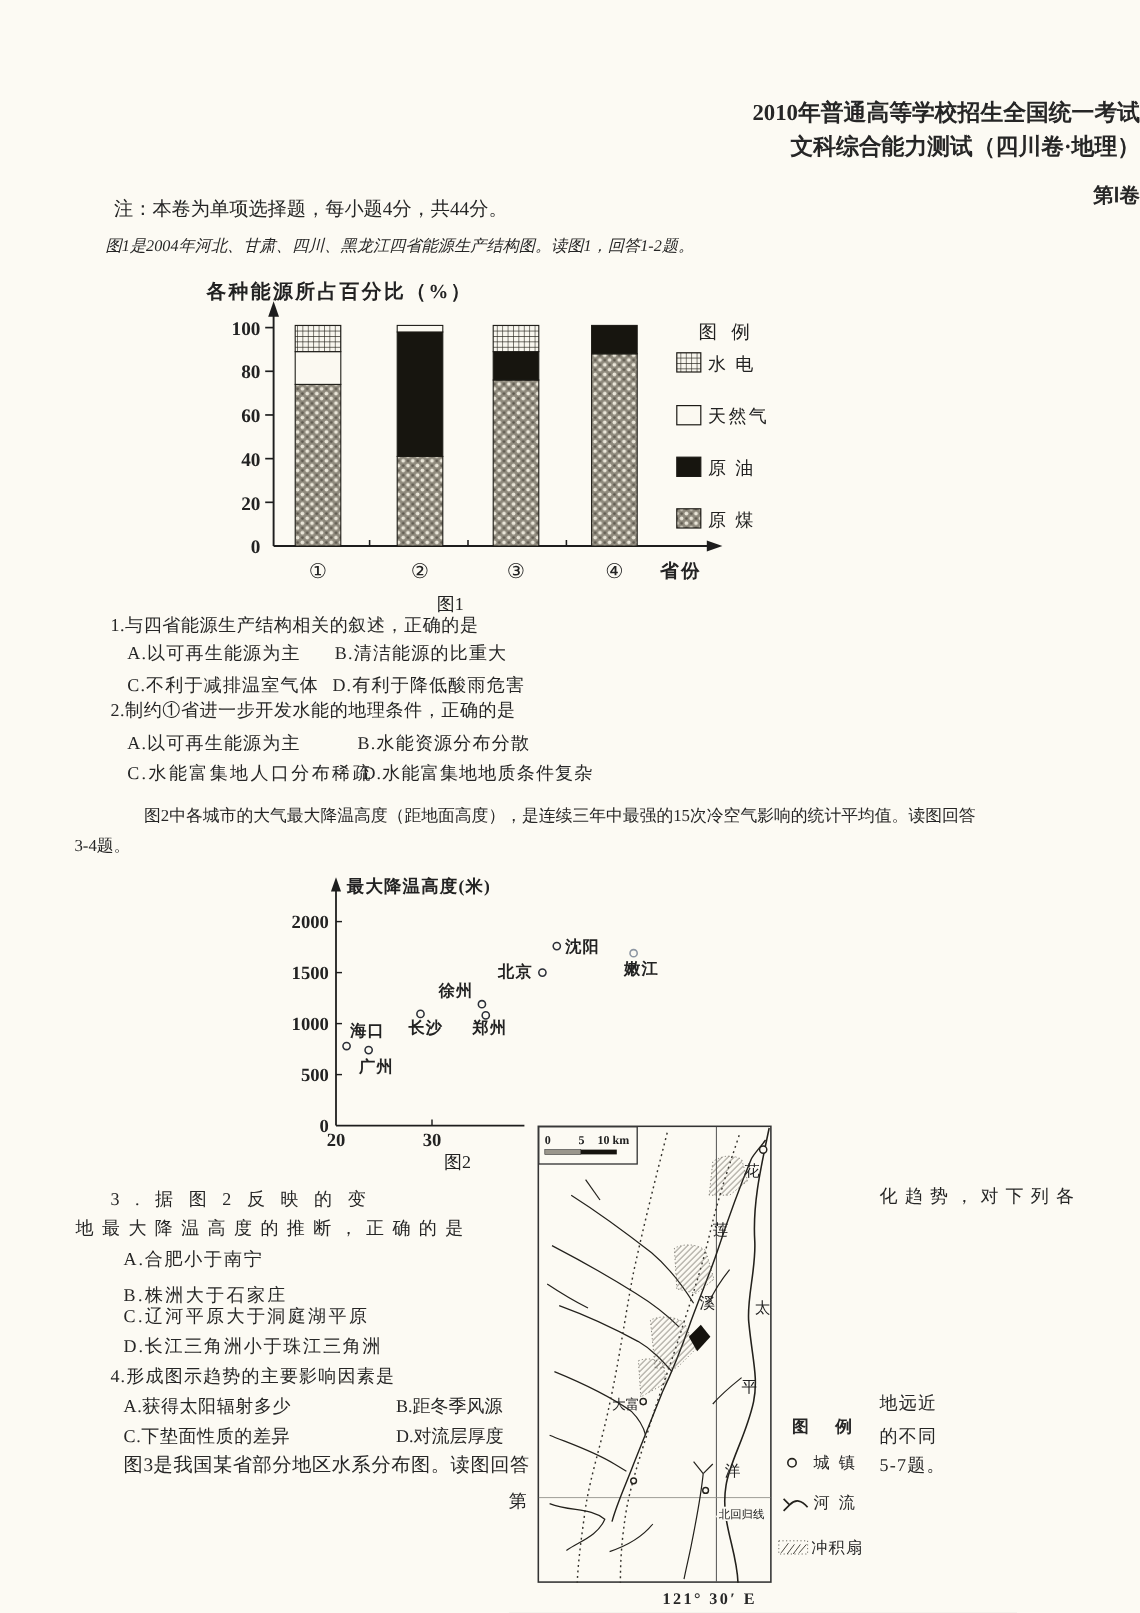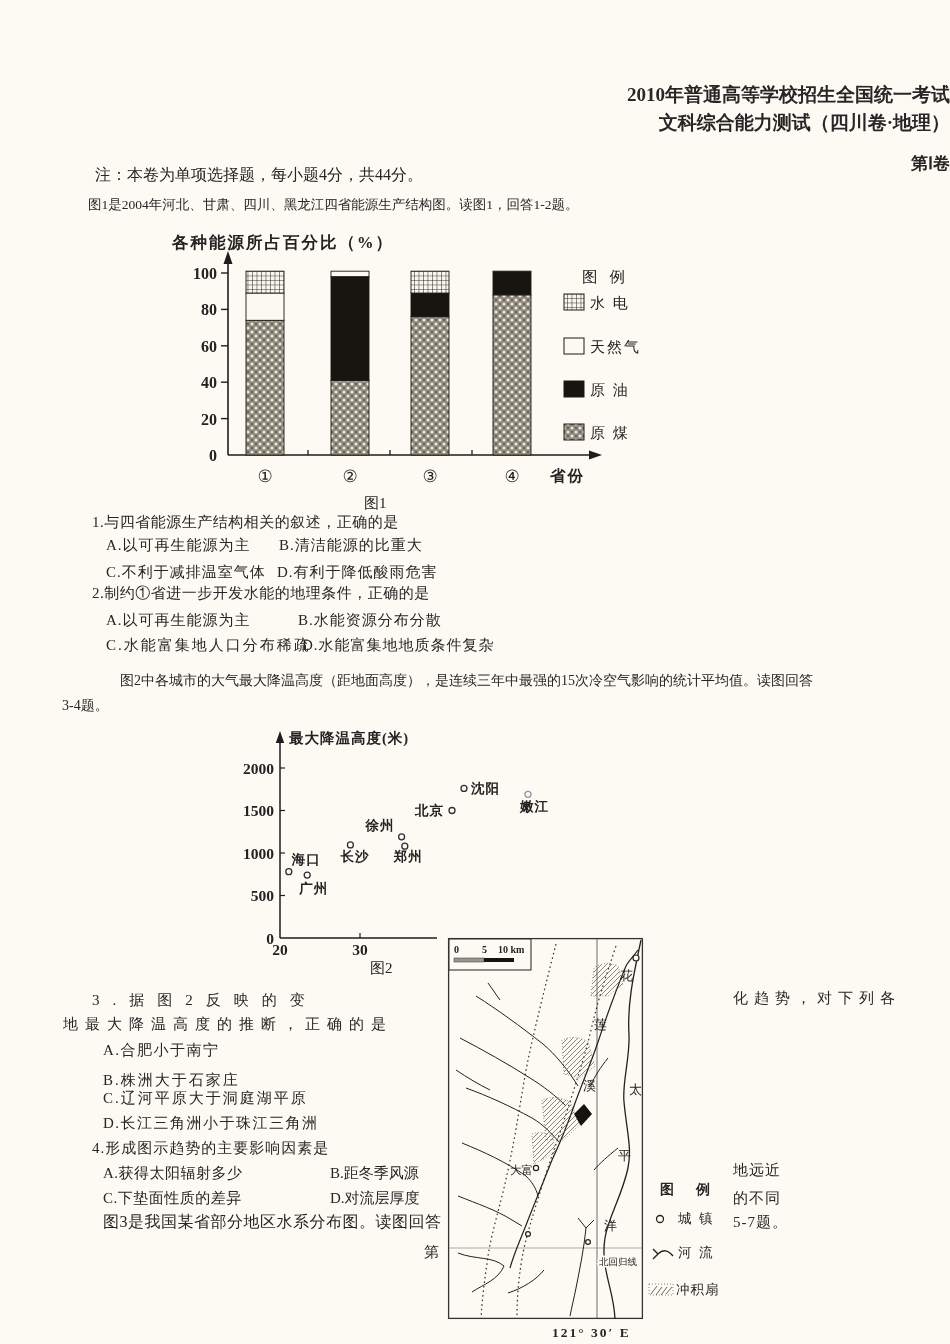--- a/index.html
+++ b/index.html
@@ -13,21 +13,21 @@
 </style>
 </head>
 <body>
 
 <div class="page">
 
   <div class="t center bold" style="top:86px;font-size:19px;">2010年普通高等学校招生全国统一考试</div>
   <div class="t center bold" style="top:114px;font-size:19px;">文科综合能力测试（四川卷·地理）</div>
   <div class="t center bold" style="top:156px;font-size:17px;font-family:Liberation Mono, monospace;">第Ⅰ卷</div>
   <div class="t" style="left:95px;top:166px;font-size:16px;font-family:Liberation Serif, serif;">注：本卷为单项选择题，每小题4分，共44分。</div>
-  <div class="t" style="left:88px;top:196px;font-size:13.5px;">图1是2004年河北、甘肃、四川、黑龙江四省能源生产结构图。读图1，回答1-2题。</div>
+  <div class="t" style="left:88px;top:196px;font-size:13.5px;font-style:italic;">图1是2004年河北、甘肃、四川、黑龙江四省能源生产结构图。读图1，回答1-2题。</div>
 
   <svg id="chart1-svg" style="left:162px;top:226px;" width="612" height="290" viewBox="0 0 612 290">
     <defs>
       <pattern id="pat-coal" width="8" height="8" patternUnits="userSpaceOnUse">
         <rect width="8" height="8" fill="#8f8a7d"></rect>
         <circle cx="2" cy="2" r="1.6" fill="#e9e5d8"></circle>
         <circle cx="6" cy="6" r="1.6" fill="#e9e5d8"></circle>
         <circle cx="6" cy="2" r="1.1" fill="#5e594f"></circle>
         <circle cx="2" cy="6" r="1.1" fill="#5e594f"></circle>
       </pattern>

